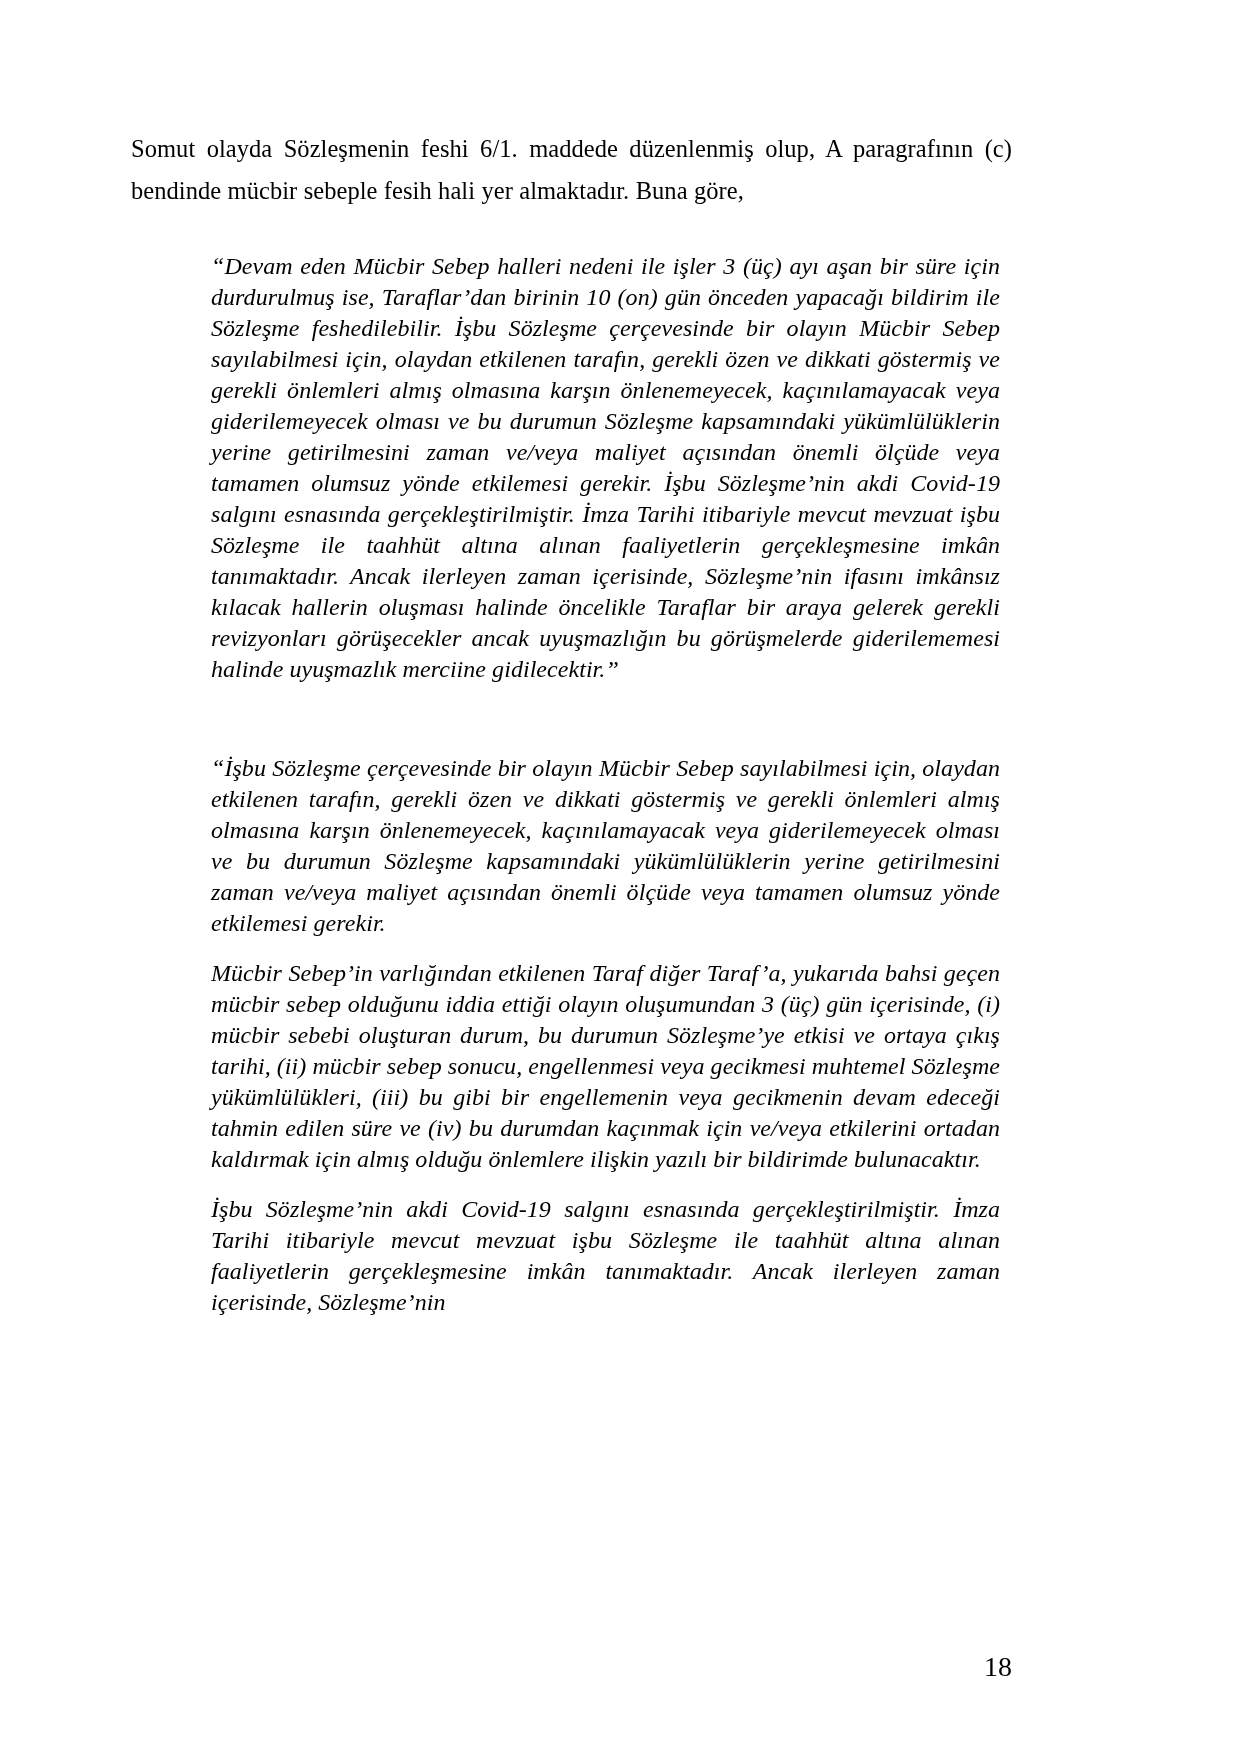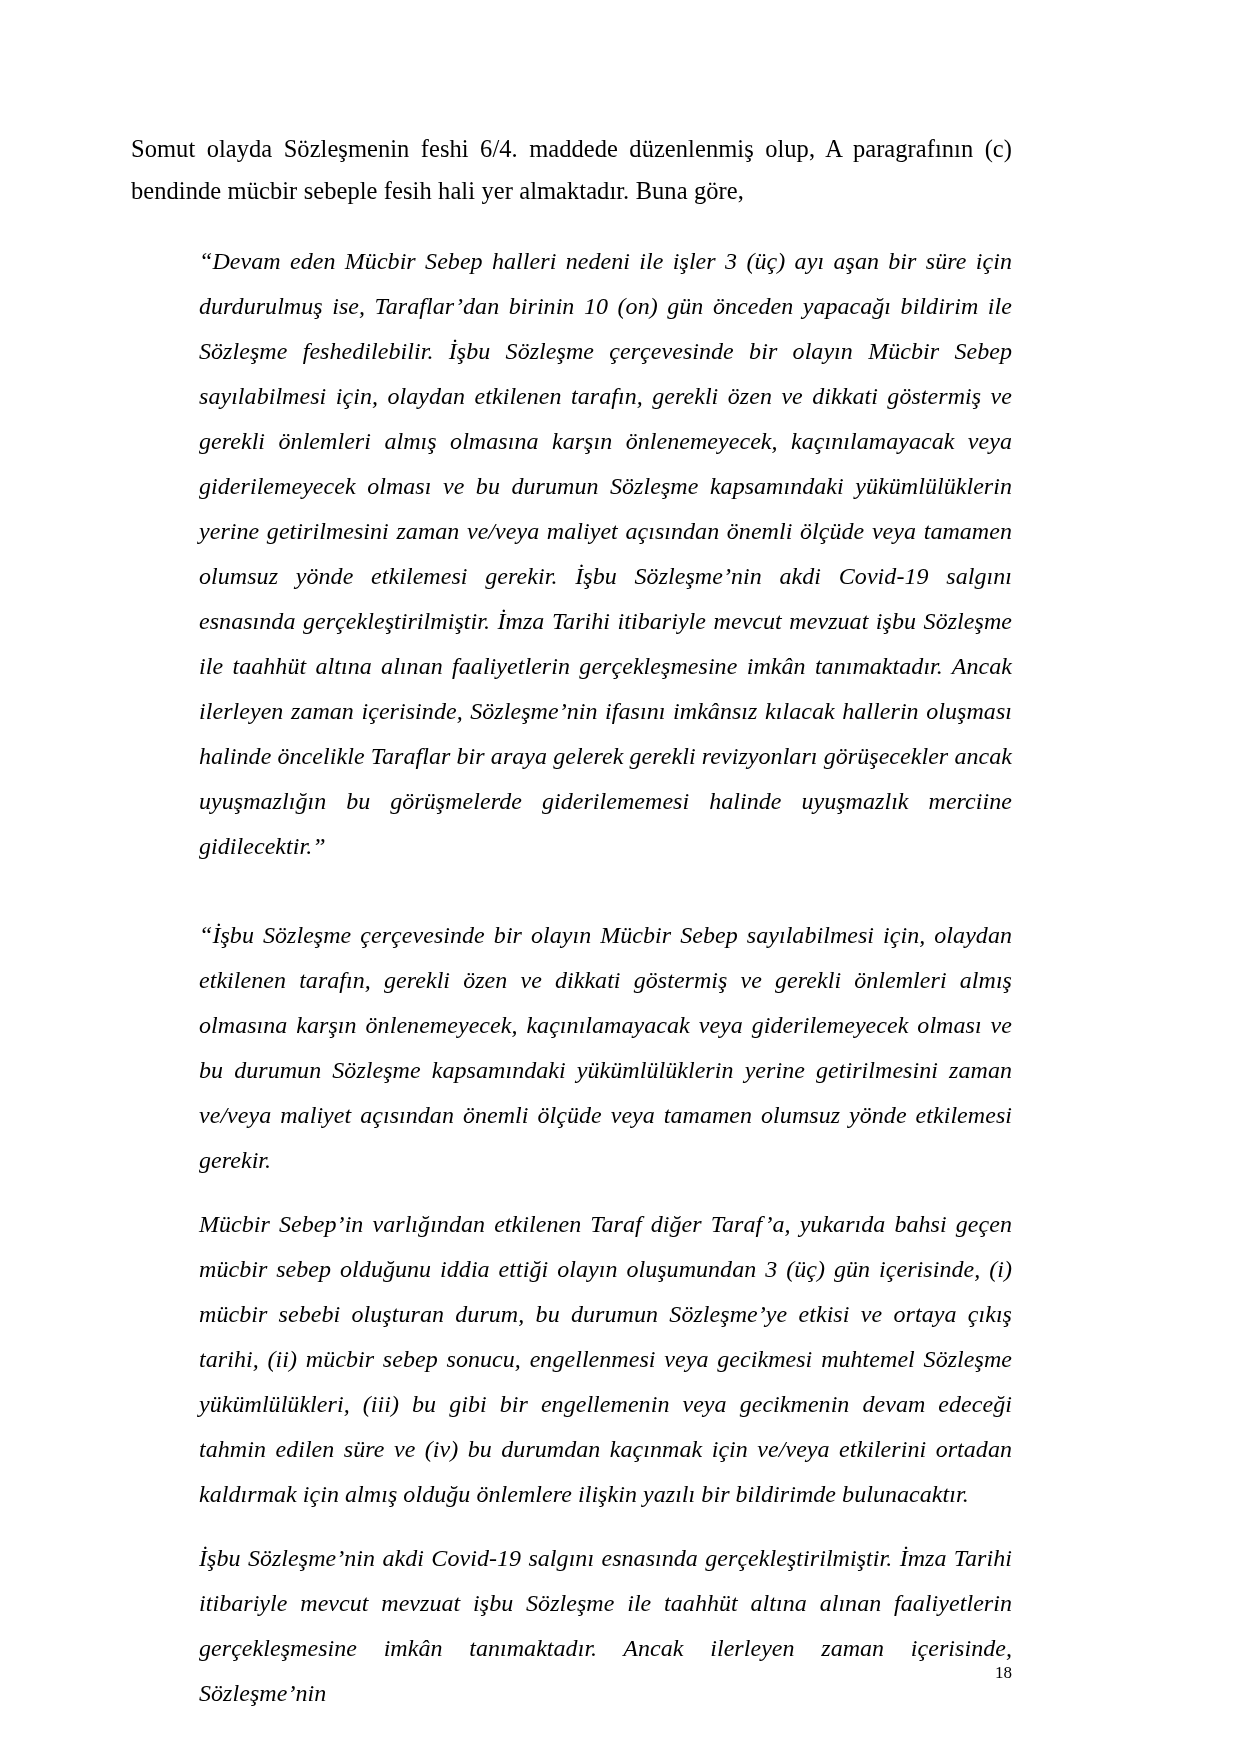--- a/index.html
+++ b/index.html
@@ -31,48 +31,48 @@
     letter-spacing: 0.05px;
     word-spacing: 0.2px;
   }
   .quote-block {
     margin: 0;
     padding: 0 0 0 68px;
   }
   .quote-para {
     font-style: italic;
     font-size: 24px;
-    line-height: 45px;
+    line-height: 31px;
     text-align: justify;
     text-justify: inter-word;
-    margin: 0;
+    margin: 12px;
     letter-spacing: 0.05px;
   }
   .quote-para + .quote-para {
     margin-top: 19px;
   }
   .spacer-md { height: 22px; }
   .page-number {
     position: absolute;
     right: 228px;
     bottom: 74px;
-    font-size: 17px;
+    font-size: 28px;
     line-height: 1;
     text-align: right;
     margin-top: 28px;
   }
   
   .quote-para, .body-text { text-align-last: left; }
 </style>
 </head>
 <body>
 
 <div class="page">
 
-  <p class="body-text">Somut olayda Sözleşmenin feshi 6/4. maddede düzenlenmiş olup, A paragrafının (c) bendinde mücbir sebeple fesih hali yer almaktadır. Buna göre,</p>
+  <p class="body-text">Somut olayda Sözleşmenin feshi 6/1. maddede düzenlenmiş olup, A paragrafının (c) bendinde mücbir sebeple fesih hali yer almaktadır. Buna göre,</p>
 
   <div class="spacer-md"></div>
 
   <blockquote class="quote-block">
     <p class="quote-para">“Devam eden Mücbir Sebep halleri nedeni ile işler 3 (üç) ayı aşan bir süre için durdurulmuş ise, Taraflar’dan birinin 10 (on) gün önceden yapacağı bildirim ile Sözleşme feshedilebilir. İşbu Sözleşme çerçevesinde bir olayın Mücbir Sebep sayılabilmesi için, olaydan etkilenen tarafın, gerekli özen ve dikkati göstermiş ve gerekli önlemleri almış olmasına karşın önlenemeyecek, kaçınılamayacak veya giderilemeyecek olması ve bu durumun Sözleşme kapsamındaki yükümlülüklerin yerine getirilmesini zaman ve/veya maliyet açısından önemli ölçüde veya tamamen olumsuz yönde etkilemesi gerekir. İşbu Sözleşme’nin akdi Covid-19 salgını esnasında gerçekleştirilmiştir. İmza Tarihi itibariyle mevcut mevzuat işbu Sözleşme ile taahhüt altına alınan faaliyetlerin gerçekleşmesine imkân tanımaktadır. Ancak ilerleyen zaman içerisinde, Sözleşme’nin ifasını imkânsız kılacak hallerin oluşması halinde öncelikle Taraflar bir araya gelerek gerekli revizyonları görüşecekler ancak uyuşmazlığın bu görüşmelerde giderilememesi halinde uyuşmazlık merciine gidilecektir.”</p>
   </blockquote>
 
   <div class="spacer-md"></div>
 
 

